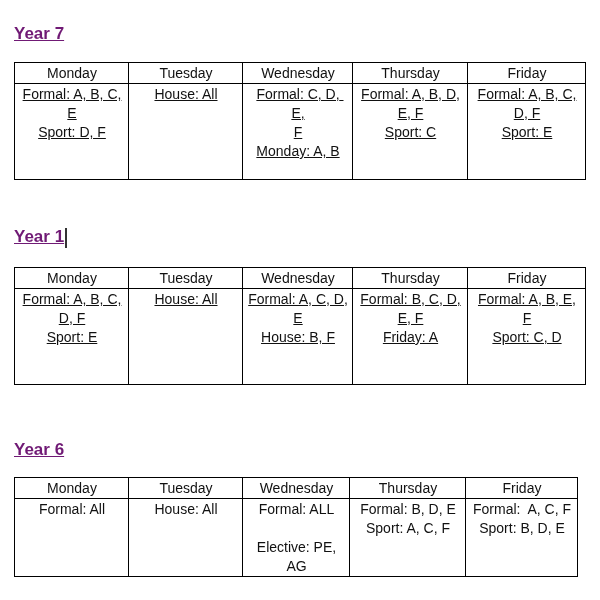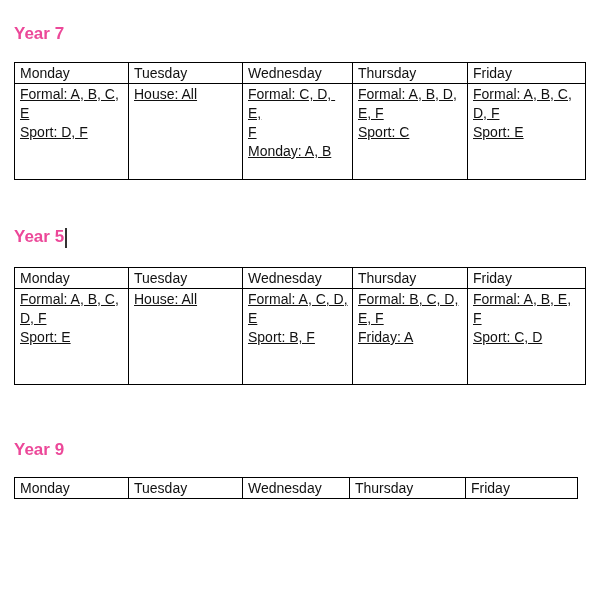--- a/index.html
+++ b/index.html
@@ -18,22 +18,23 @@
     height: 600px;
     background: #ffffff;
   }
   .section-title {
     position: absolute;
     left: 14px;
     margin: 0;
     font-size: 17px;
     font-weight: bold;
     line-height: 19px;
-    color: #ec4899;
+    color: #701a75;
     white-space: nowrap;
+    text-decoration: underline;
   }
   .caret {
     display: inline-block;
     width: 1.5px;
     height: 20px;
     background: #333333;
     margin-left: 1px;
     vertical-align: top;
     position: relative;
     top: 1px;
@@ -42,21 +43,21 @@
     position: absolute;
     left: 14px;
     border-collapse: collapse;
     table-layout: fixed;
   }
   table.tt th, table.tt td {
     border: 1px solid #000000;
     font-size: 14px;
     font-weight: normal;
     line-height: 19px;
-    text-align: left;
+    text-align: center;
     vertical-align: top;
     padding: 1px 4px 0 5px;
     white-space: pre-wrap;
     overflow: hidden;
     color: #111111;
   }
   .t78 th { height: 19px; }
   .t78 td { height: 94px; text-decoration: underline; }
   .t9 th  { height: 17px; }
   .t9 td  { height: 63px; }
@@ -94,21 +95,21 @@
       <td>Formal: A, B, D,
 E, F
 Sport: C</td>
       <td>Formal: A, B, C,
 D, F
 Sport: E</td>
     </tr>
   </tbody>
     </table>
 
-  <h2 class="section-title" style="top:227px"><span>Year 5</span><span class="caret"></span></h2>
+  <h2 class="section-title" style="top:227px"><span>Year 1</span><span class="caret"></span></h2>
   <table class="tt t78" style="top:267px">
     <colgroup>
       <col style="width:114px">
         <col style="width:114px">
         <col style="width:110px">
         <col style="width:115px">
         <col style="width:118px">
     </colgroup>
     <tbody>
         <tr>
@@ -118,44 +119,55 @@
       <th>Thursday</th>
       <th>Friday</th>
     </tr>
     <tr>
       <td>Formal: A, B, C,
 D, F
 Sport: E</td>
       <td>House: All</td>
       <td>Formal: A, C, D,
 E
-Sport: B, F</td>
+House: B, F</td>
       <td>Formal: B, C, D,
 E, F
 Friday: A</td>
       <td>Formal: A, B, E,
 F
 Sport: C, D</td>
     </tr>
   </tbody>
     </table>
 
-  <h2 class="section-title" style="top:440px"><span>Year 9</span></h2>
+  <h2 class="section-title" style="top:440px"><span>Year 6</span></h2>
   <table class="tt t9" style="top:477px">
     <colgroup>
       <col style="width:114px">
         <col style="width:114px">
         <col style="width:107px">
         <col style="width:116px">
         <col style="width:112px">
     </colgroup>
     <tbody>
         <tr>
       <th>Monday</th>
       <th>Tuesday</th>
       <th>Wednesday</th>
       <th>Thursday</th>
       <th>Friday</th>
     </tr>
+    <tr>
+      <td>Formal: All</td>
+      <td>House: All</td>
+      <td>Formal: ALL
+
+Elective: PE, AG</td>
+      <td>Formal: B, D, E
+Sport: A, C, F</td>
+      <td>Formal:  A, C, F
+Sport: B, D, E</td>
+    </tr>
   </tbody>
     </table>
 
 </div>
 
 </body></html>

